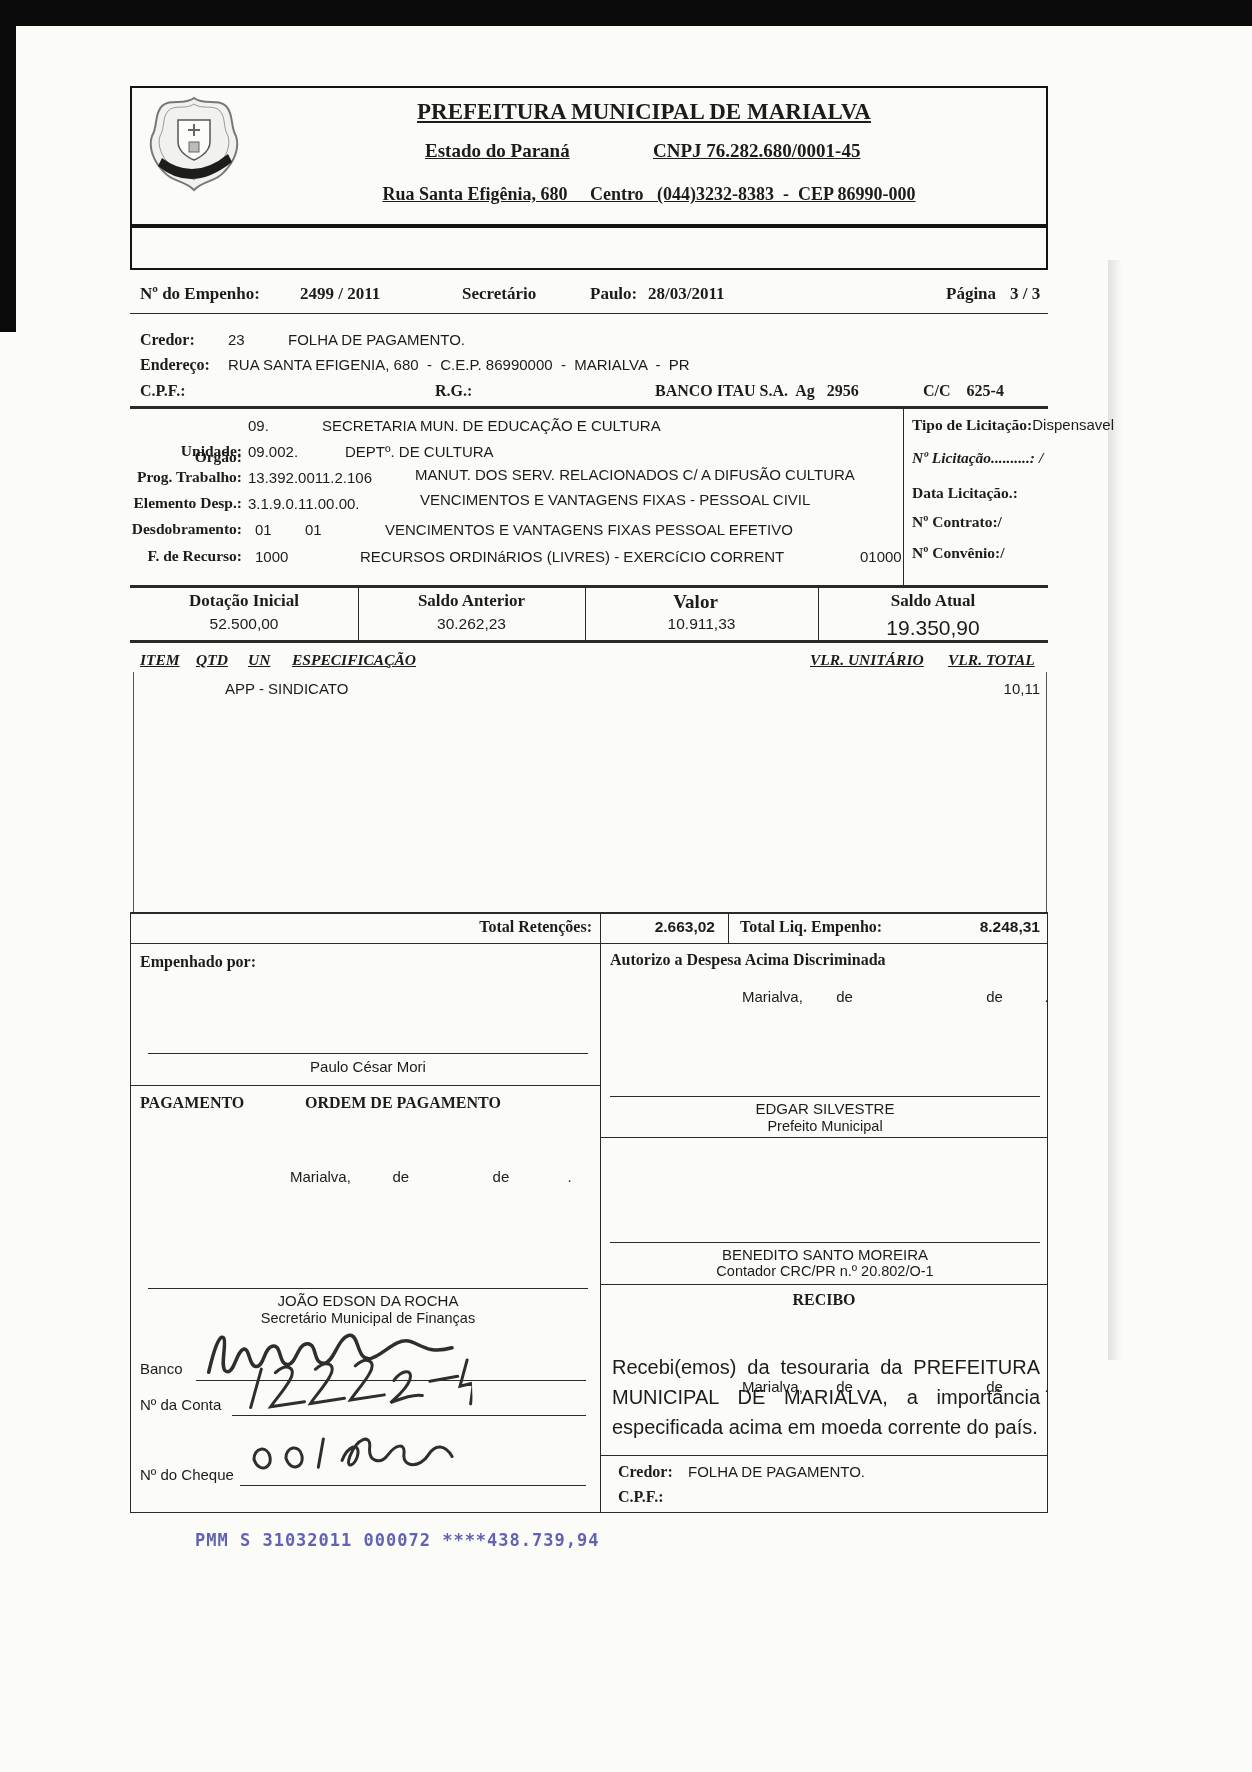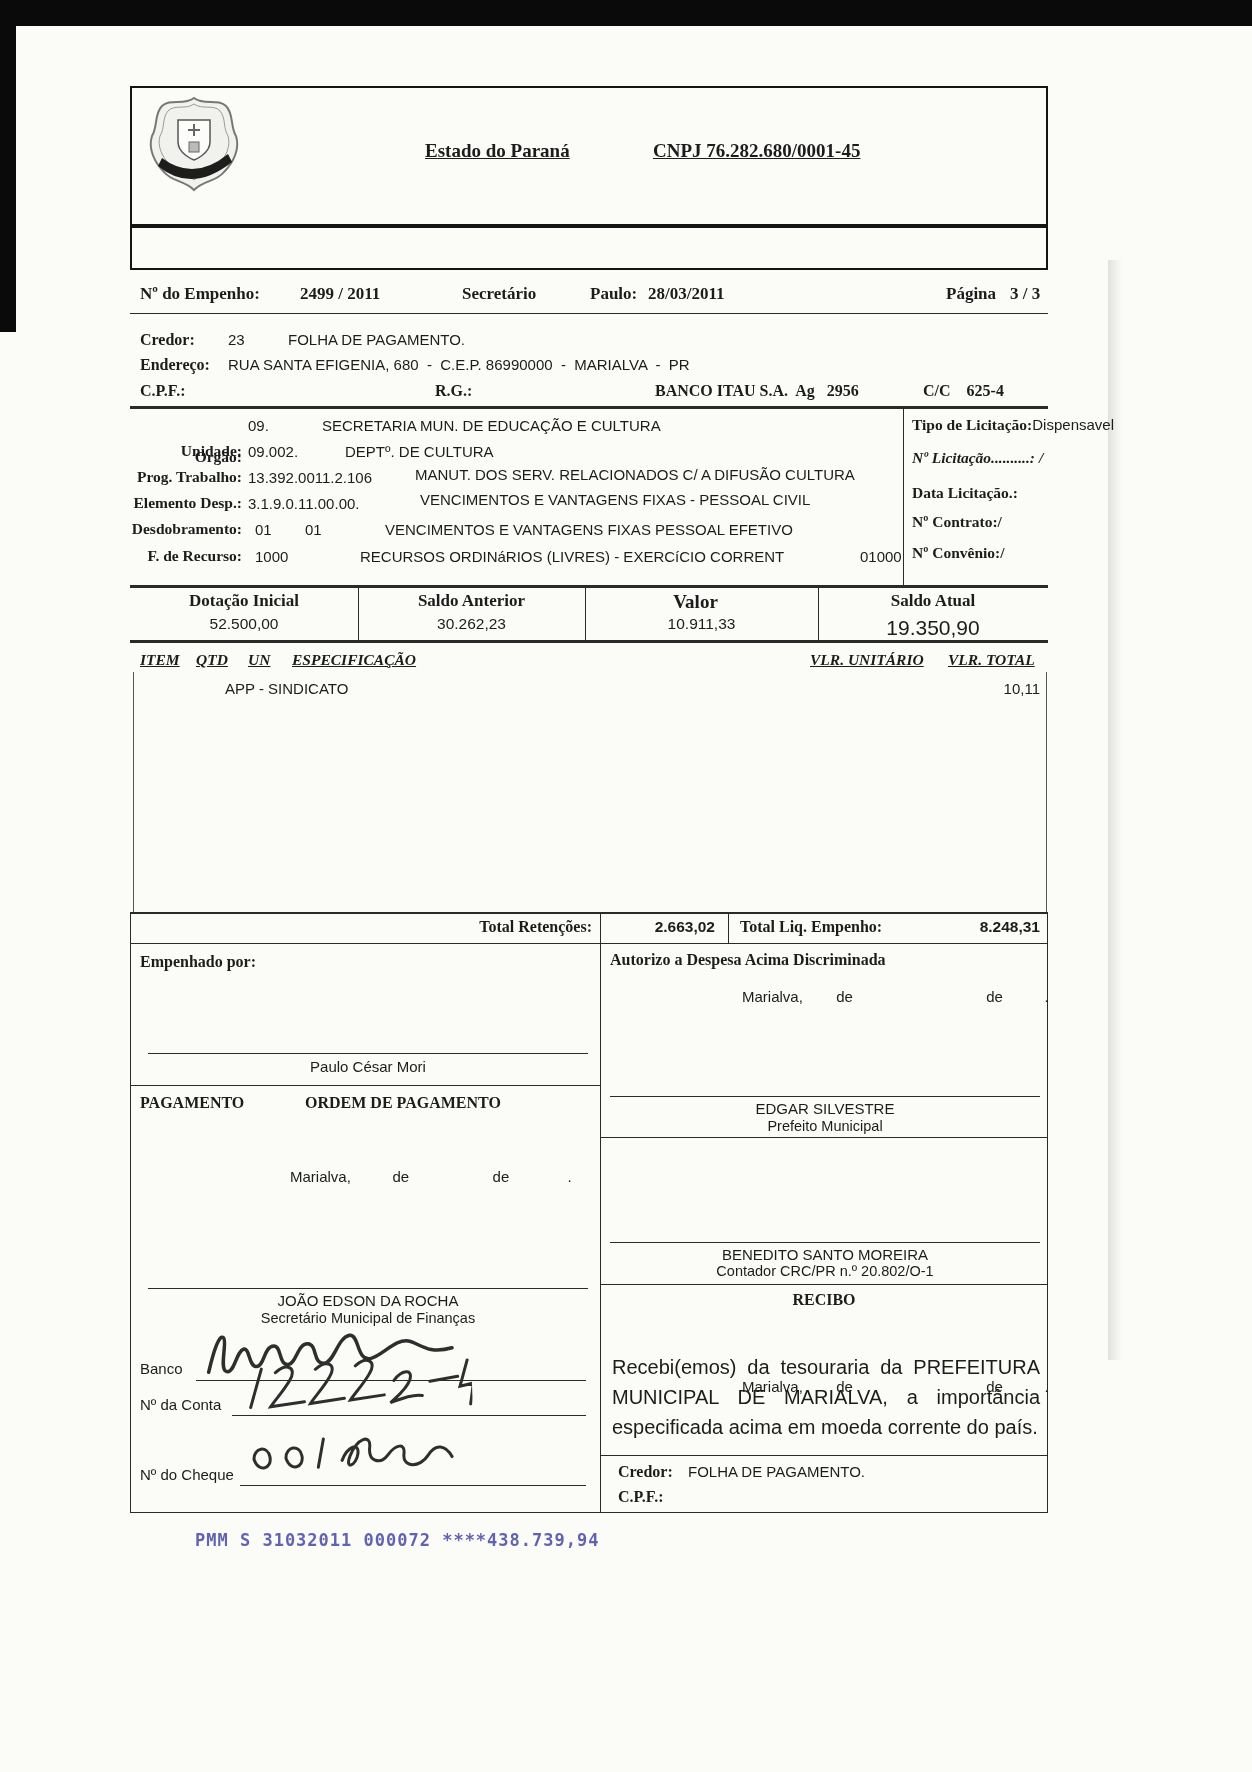--- a/index.html
+++ b/index.html
@@ -32,22 +32,24 @@
 
   <div class="box" style="left:130px;top:86px;width:918px;height:140px;"></div>
   <svg class="hw" style="left:146px;top:94px;transform:none;" width="96" height="102" viewBox="0 0 96 102">
     <path d="M48,4 C58,12 72,4 80,12 C88,20 84,32 90,42 C94,54 88,68 78,78 C70,88 58,86 48,96 C38,86 26,88 18,78 C8,68 2,54 6,42 C12,32 8,20 16,12 C24,4 38,12 48,4 Z" fill="#f1f1ee" stroke="#777" stroke-width="2"></path>
     <path d="M48,10 C56,16 68,10 74,17 C80,24 77,34 82,42 C85,52 80,63 72,71 C65,79 56,78 48,86 C40,78 31,79 24,71 C16,63 11,52 14,42 C19,34 16,24 22,17 C28,10 40,16 48,10 Z" fill="none" stroke="#999" stroke-width="1"></path>
     <path d="M32,26 h32 v22 c0,12 -16,18 -16,18 c0,0 -16,-6 -16,-18 z" fill="#fcfcfa" stroke="#555" stroke-width="1.5"></path>
     <path d="M48,30 v12 M42,36 h12" stroke="#666" stroke-width="2" fill="none"></path>
     <rect x="43" y="48" width="10" height="10" fill="#bbbbbb" stroke="#666" stroke-width="1"></rect>
     <path d="M12,72 Q46,100 86,68 L82,60 Q48,88 16,64 Z" fill="#1d1d1b"></path>
   </svg>
+  <div class="t serif u center" style="left:240px;top:98px;width:808px;font-size:23px;">PREFEITURA MUNICIPAL DE MARIALVA</div>
   <div class="t serif u" style="left:425px;top:140px;font-size:19px;">Estado do Paraná</div>
   <div class="t serif u" style="left:653px;top:140px;font-size:19px;">CNPJ 76.282.680/0001-45</div>
+  <div class="t serif u center" style="left:250px;top:184px;width:798px;font-size:18px;">Rua Santa Efigênia, 680     Centro   (044)3232-8383  -  CEP 86990-000</div>
 
   <div class="box" style="left:130px;top:226px;width:918px;height:44px;"></div>
 
   <div class="t serif" style="left:140px;top:284px;font-size:17px;">Nº do Empenho:</div>
   <div class="t serif" style="left:300px;top:284px;font-size:17px;">2499 / 2011</div>
   <div class="t serif" style="left:462px;top:284px;font-size:17px;">Secretário</div>
   <div class="t serif" style="left:590px;top:284px;font-size:17px;">Paulo:</div>
   <div class="t serif" style="left:648px;top:284px;font-size:17px;">28/03/2011</div>
   <div class="t serif" style="left:946px;top:284px;font-size:17px;">Página</div>
   <div class="t serif" style="left:1010px;top:284px;font-size:17px;">3 / 3</div>

